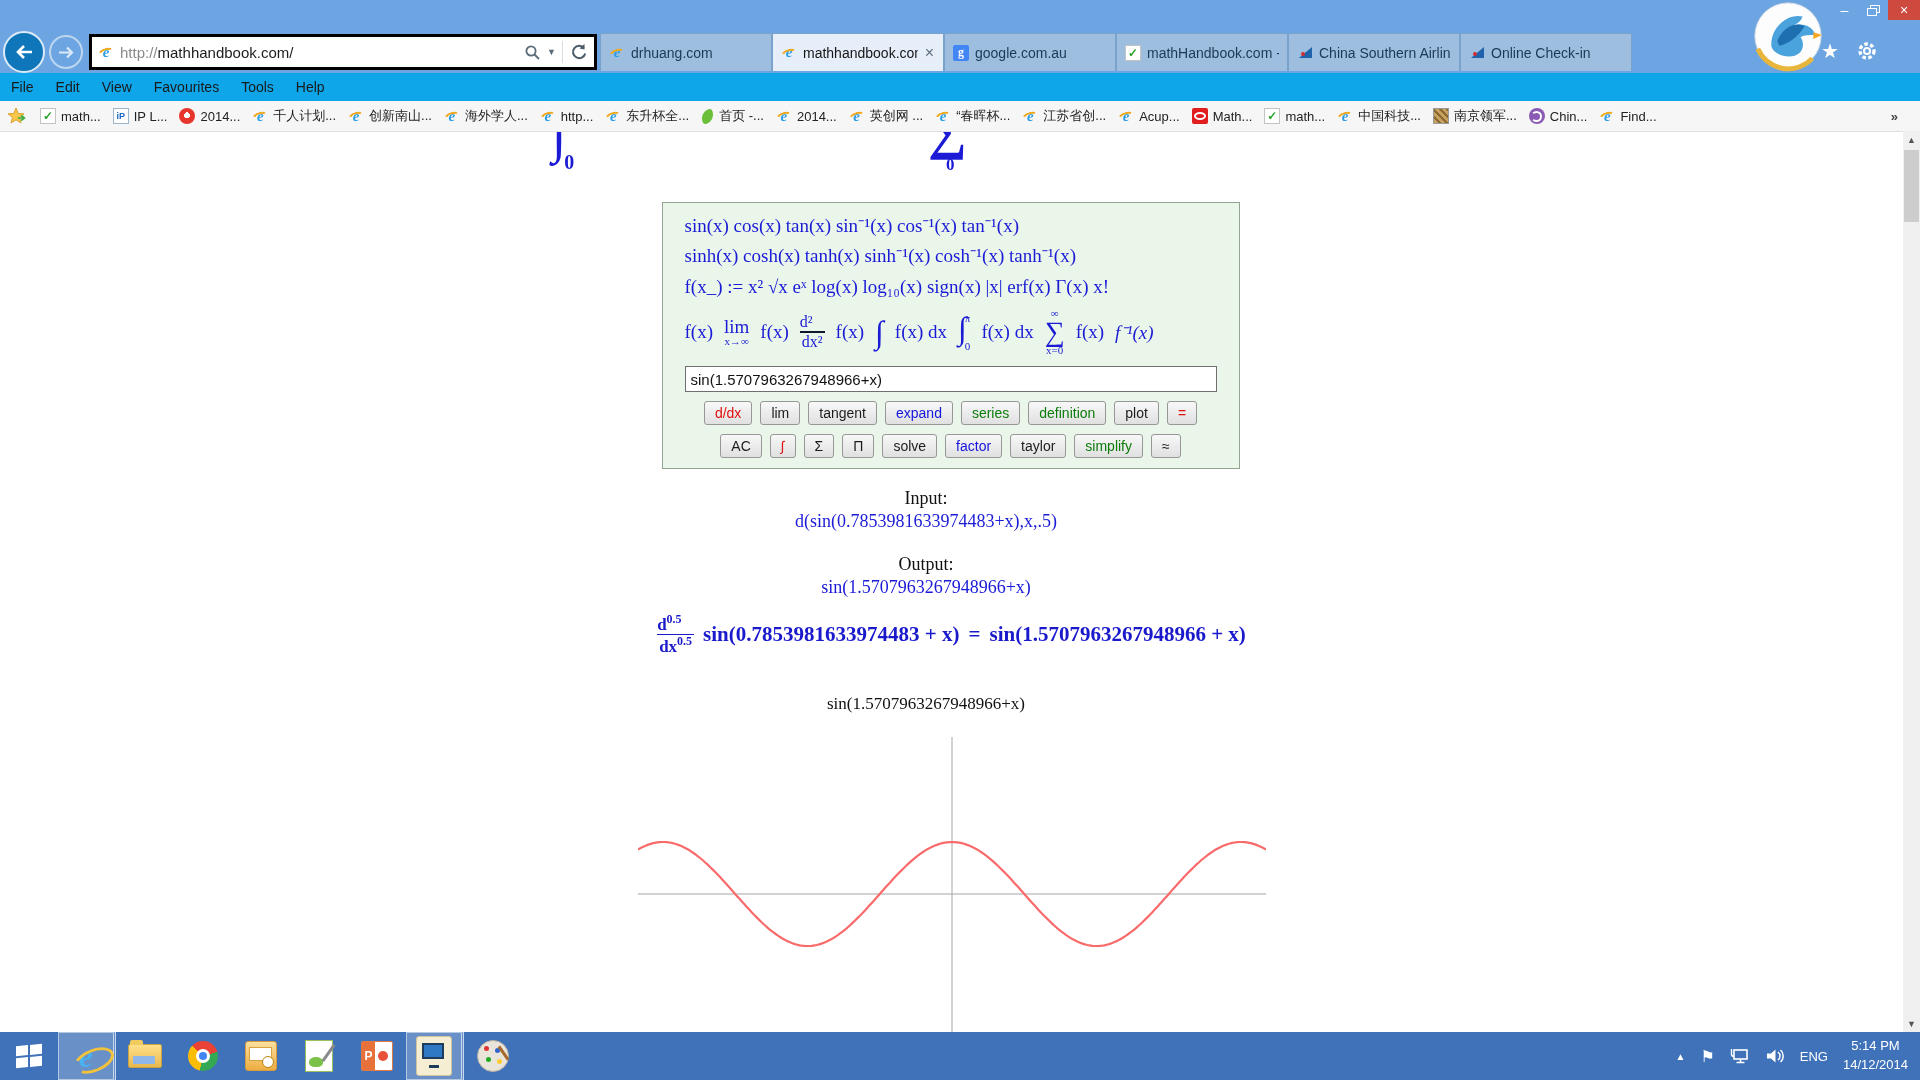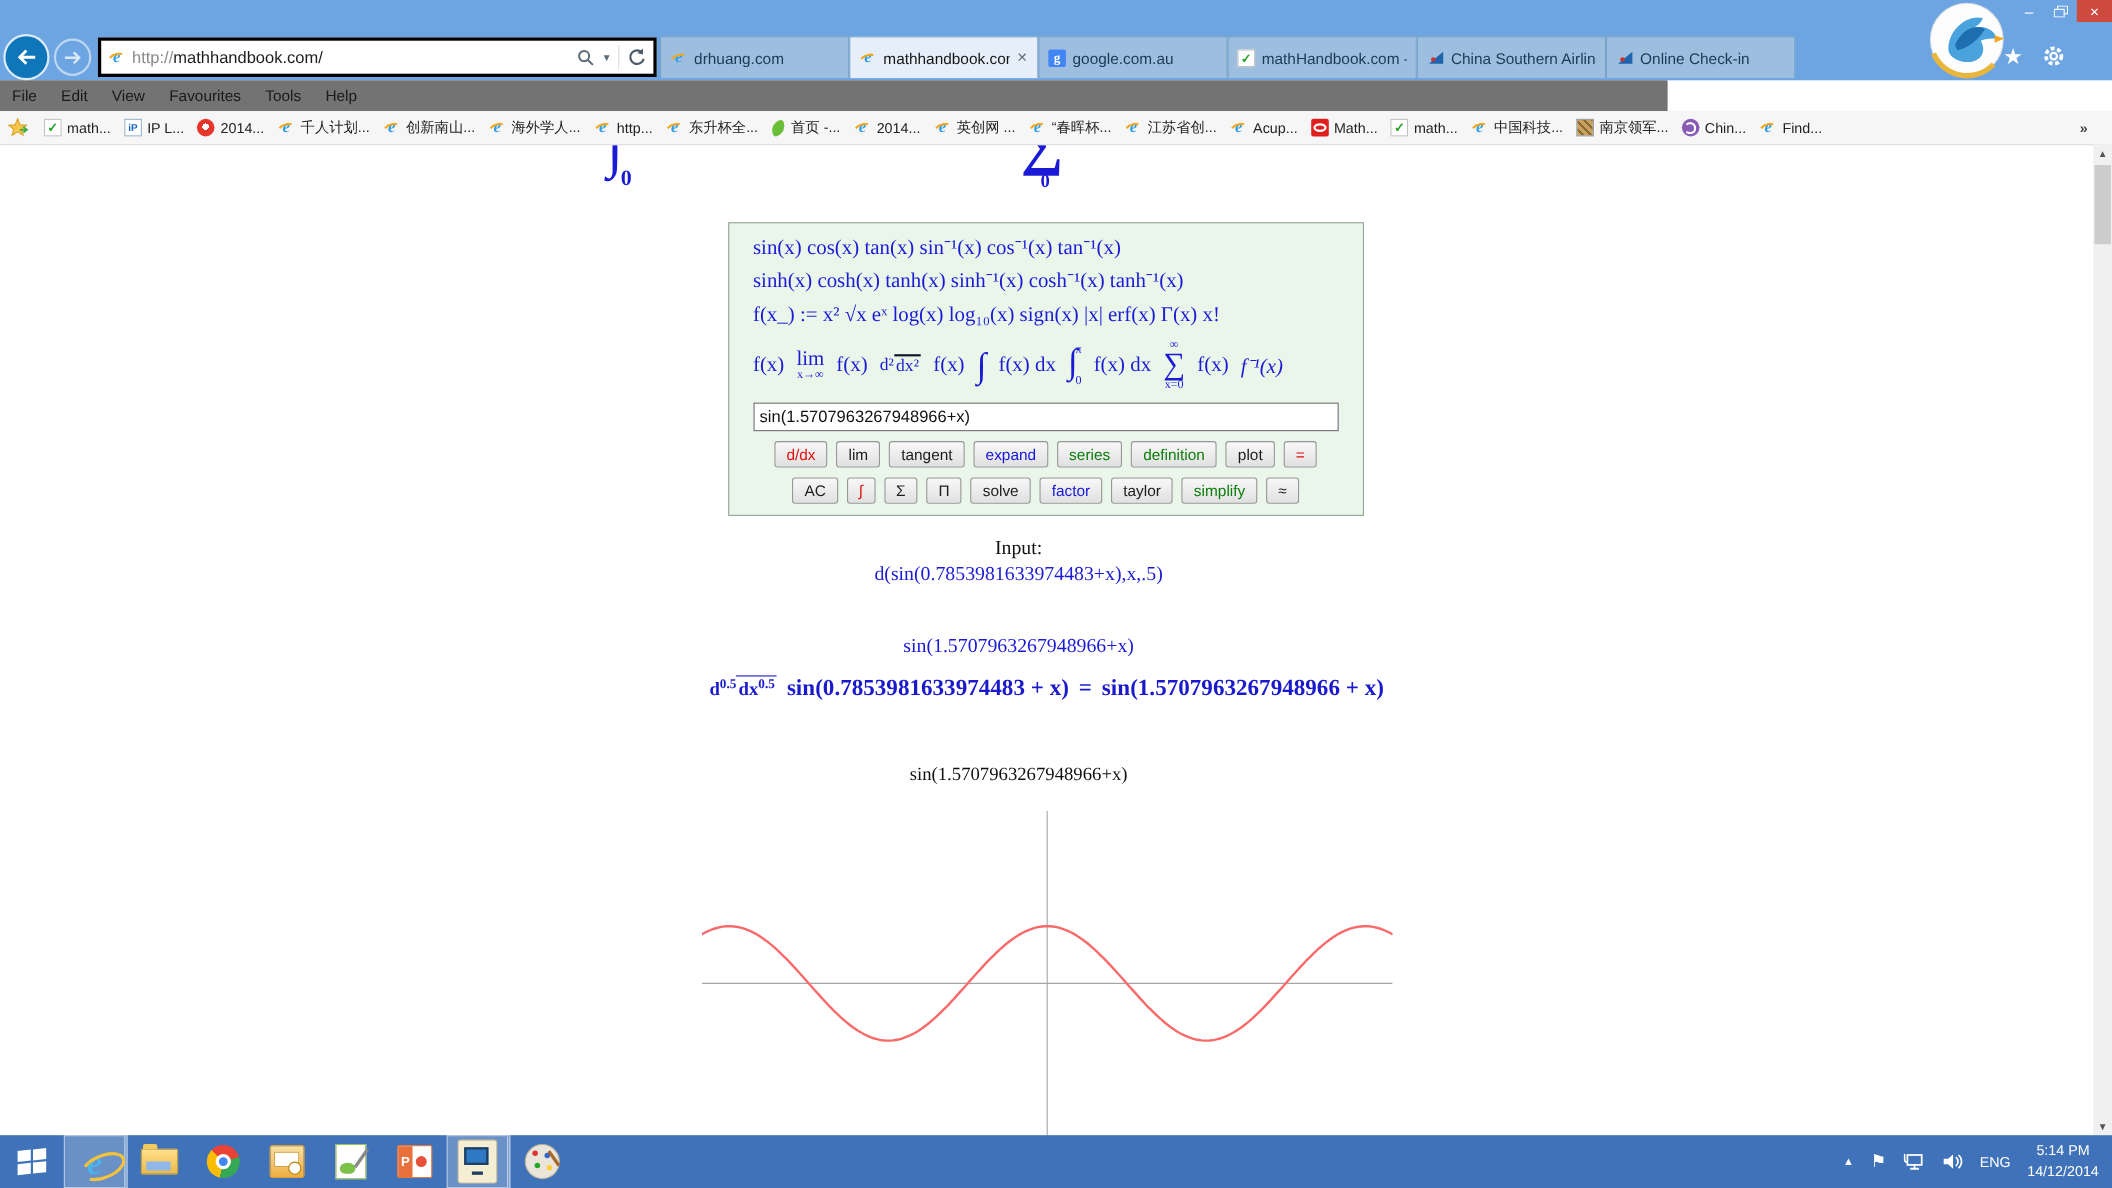--- a/index.html
+++ b/index.html
@@ -26,21 +26,21 @@
   .tab{width:172px;flex:none;display:flex;align-items:center;gap:6px;padding:0 8px;box-sizing:border-box;
        background:#9dbede;border:1px solid #7aa3cb;border-bottom:none;color:#1a3least;color:#1c3a58;font-size:14px;cursor:default}
   .tab.active{background:#e6eff9;color:#161616}
   .tab-label{white-space:nowrap;overflow:hidden;flex:1}
   .tab-close{color:#5d6d7d;font-size:16px;padding:0 1px}
   .tab-close:empty{display:none}
   .tool-icons{position:absolute;top:40px;right:42px;display:flex;gap:15px;align-items:center;z-index:6}
   .tool-icons .tico{width:22px;height:22px;display:flex;align-items:center;justify-content:center;color:#fff;font-size:20px}
   .bird{position:absolute;top:0;left:1743px;width:90px;height:74px;z-index:10}
   
-  .menubar{position:absolute;top:73px;left:0;width:1516px;height:28px;background:#737373;
+  .menubar{position:absolute;top:73px;left:0;width:1920px;height:28px;background:#0ea5e9;
            border-bottom:1px solid #ececec;display:flex;align-items:center;z-index:4}
   .menu-item{padding:0 11px;font-size:14px;color:#1a1a1a}
   .favbar{position:absolute;top:101px;left:0;width:1920px;height:30px;background:#f6f6f6;
           border-bottom:1px solid #dedede;display:flex;align-items:center;z-index:4}
   .fav-add{width:34px;display:flex;justify-content:center;align-items:center}
   .fav-item{display:flex;align-items:center;gap:5px;padding:0 6px;font-size:13px;color:#222;white-space:nowrap}
   .fav-overflow{margin-left:auto;margin-right:22px;color:#444;font-weight:bold;font-size:13px}
   
   .fi{width:16px;height:16px;display:inline-flex;align-items:center;justify-content:center;flex:none;position:relative;box-sizing:border-box}
   .ic-ie{color:#2d9ee8;font:italic bold 15px "Liberation Serif",serif}
@@ -67,21 +67,21 @@
   .pint{position:absolute;left:552px;top:-26px;color:#1b1bd6;font:bold 52px "Liberation Serif",serif}
   .pint sub{font-size:20px;position:relative;top:6px;left:-2px}
   .psum{position:absolute;left:928px;top:-32px;color:#1b1bd6;font:bold 54px "Liberation Serif",serif}
   .psum0{position:absolute;left:946px;top:24px;color:#1b1bd6;font:bold 17px "Liberation Serif",serif}
   
   .mpanel{position:absolute;left:50%;margin-left:-290px;top:71px;width:578px;height:267px;box-sizing:border-box;
           background:#eaf6ea;border:1px solid #93a493;padding:8px 22px}
   .mrow{font-family:"Liberation Serif",serif;font-size:19px;color:#1b1bd6;line-height:30px;white-space:nowrap}
   .mrow4{display:flex;align-items:center;gap:11px;height:58px;color:#1b1bd6;
          font-family:"Liberation Serif",serif;font-size:19px;white-space:nowrap}
-  .frac{display:inline-flex;flex-direction:row;align-items:center;font-size:16px;line-height:1.1}
+  .frac{display:inline-flex;flex-direction:column;align-items:flex-start;font-size:16px;line-height:1.1}
   .frac .den{border-top:2px solid #0f172a;padding:0 2px}
   .bigint{font-size:32px;line-height:1}
   .limits{display:inline-flex;flex-direction:column;justify-content:space-between;height:40px;font-size:11px;margin-left:-2px}
   .sumop{display:inline-flex;flex-direction:column;align-items:center;font-size:11px;line-height:1}
   .sumop .sym{font-size:28px;line-height:.9}
   .minput{width:100%;height:26px;border:1px solid #6f6f6f;font-size:15px;padding:1px 5px;box-sizing:border-box;
           font-family:"Liberation Sans",sans-serif;margin-top:5px;background:#fff;color:#111}
   .btnrow{display:flex;justify-content:center;gap:8px;margin-top:9px}
   .pbtn{padding:3px 10px;background:linear-gradient(#f8f8f8,#e0e0e0);border:1px solid #979797;border-radius:3px;
         font-size:14px;text-align:center;min-width:20px}
@@ -447,20 +447,21 @@
         <button class="pbtn c-blk">taylor</button>
 
         <button class="pbtn c-green">simplify</button>
 
         <button class="pbtn c-blk">≈</button>
       </div>
   </div>
 
   <div class="io lbl" style="top:357px">Input:</div>
   <div class="io expr" style="top:380px">d(sin(0.7853981633974483+x),x,.5)</div>
+  <div class="io lbl" style="top:423px">Output:</div>
   <div class="io expr" style="top:446px">sin(1.5707963267948966+x)</div>
 
   <div class="formula">
     <span class="frac">
         <span class="num"><span>d</span><sup>0.5</sup></span>
         <span class="den"><span>dx</span><sup>0.5</sup></span>
       </span>
     <span>sin(0.7853981633974483 + x)</span>
     <span>=</span>
     <span>sin(1.5707963267948966 + x)</span>

